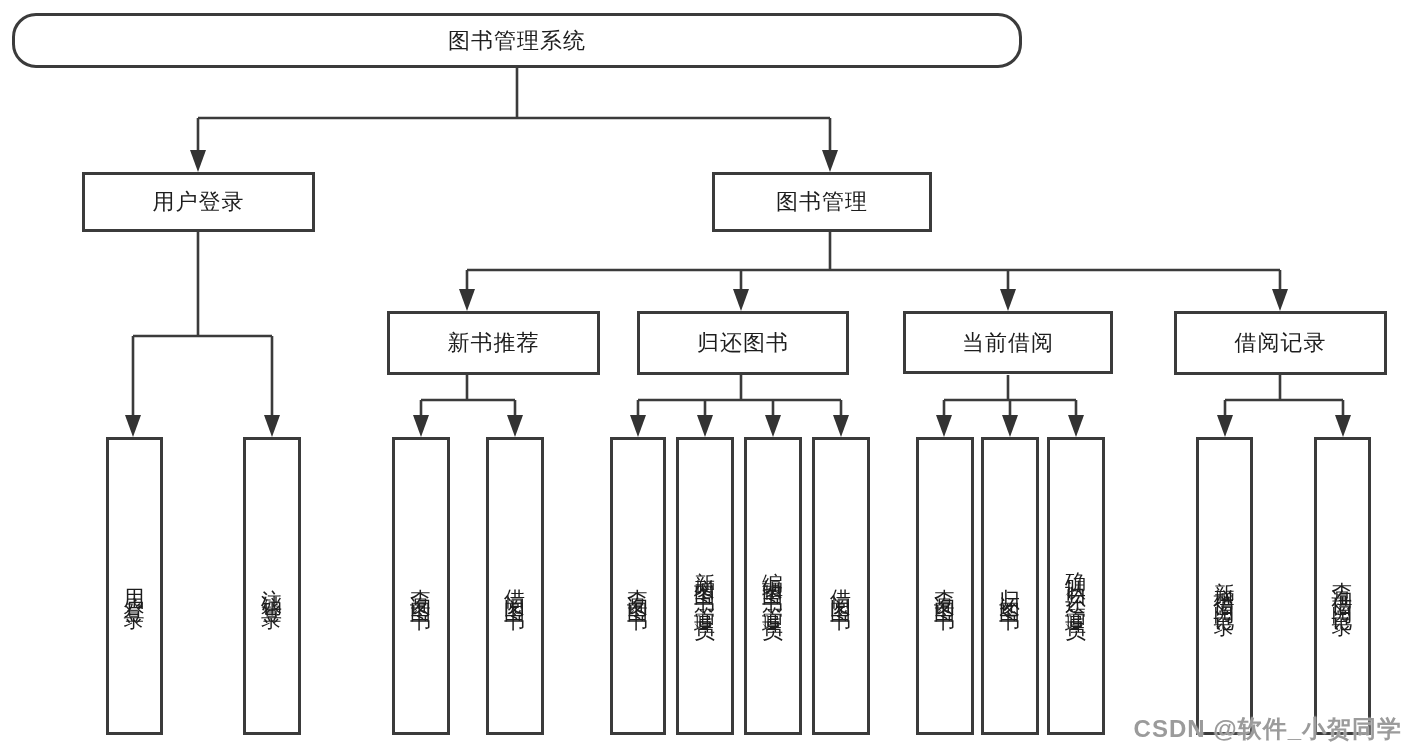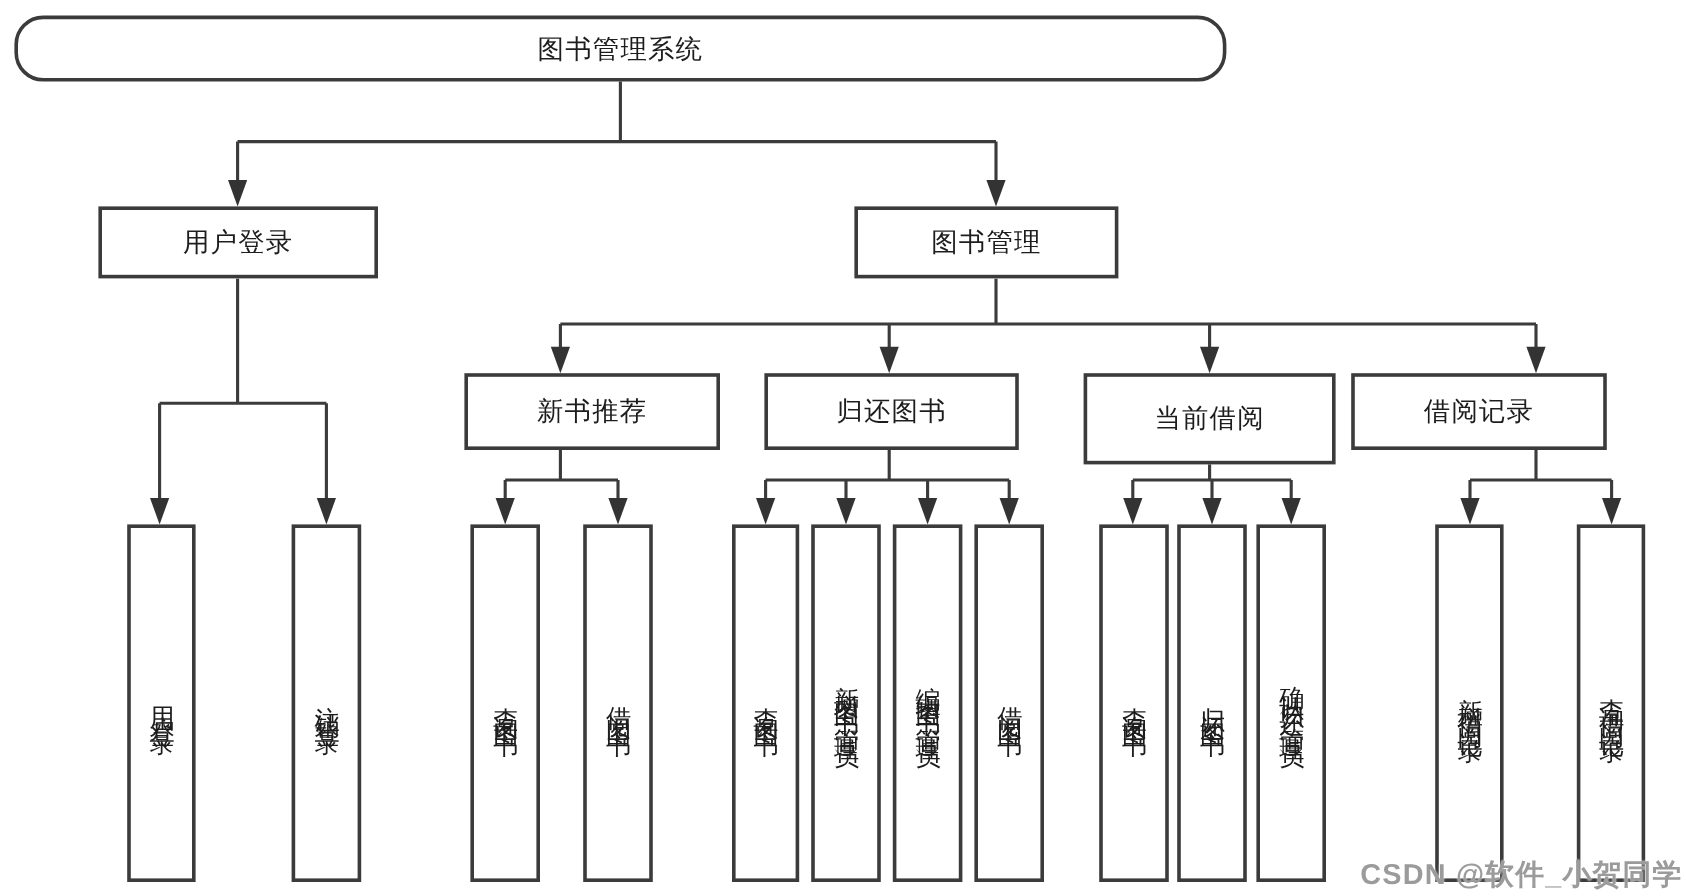--- a/index.html
+++ b/index.html
@@ -104,24 +104,24 @@
   <div class="box" style="left:712px; top:172px; width:220px; height:60px;">
     <span>图书管理</span>
   </div>
 
   <div class="box" style="left:363px; top:311px; width:213px; height:64px;margin-left:24px;">
     <span>新书推荐</span>
   </div>
   <div class="box" style="left:637px; top:311px; width:212px; height:64px;">
     <span>归还图书</span>
   </div>
-  <div class="box" style="left:903px; top:311px; width:210px; height:76px;">
+  <div class="box" style="left:903px; top:311px; width:210px; height:63px;">
     <span>当前借阅</span>
   </div>
-  <div class="box" style="left:1126px; top:311px; width:213px; height:64px;">
+  <div class="box" style="left:1174px; top:311px; width:213px; height:64px;">
     <span>借阅记录</span>
   </div>
 
   <div class="vbox" style="left:106px; top:437px; width:57px; height:298px;">
     <span class="vtext">用户登录</span>
   </div>
   <div class="vbox" style="left:243px; top:437px; width:58px; height:298px;">
     <span class="vtext">注销登录</span>
   </div>
 

